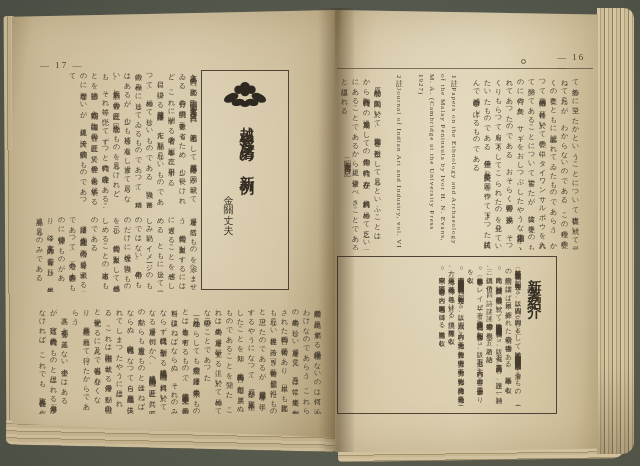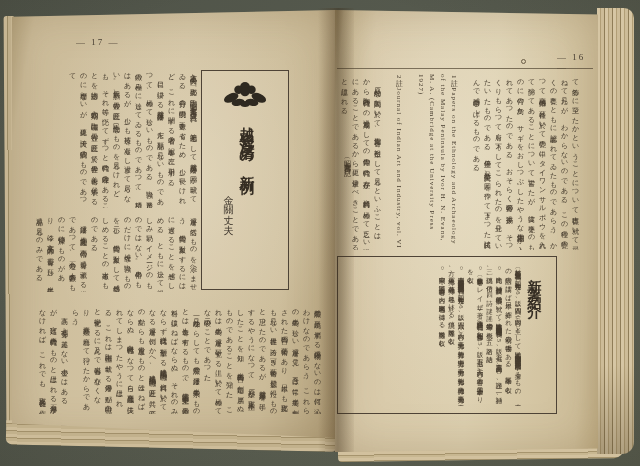--- a/index.html
+++ b/index.html
@@ -57,21 +57,21 @@
   }
   
   .vtext{
     writing-mode:vertical-rl; text-orientation:mixed;
     color:#473d2f; overflow:hidden; white-space:pre-line;
     text-align:start;
   }
   .body-col{font-size:7px; line-height:11px; letter-spacing:1px;}
   .pageno{position:absolute; font-size:9px; letter-spacing:2px; color:#4a4034;}
   
-  .pn-left{left:28px; top:27px;margin-left:36px;}
+  .pn-left{left:28px; top:50px;}
   .block-a{position:absolute; left:24px; top:58px; width:162px; height:140px;}
   .block-b{position:absolute; left:24px; top:202px; width:162px; height:80px;}
   .block-c{position:absolute; left:24px; top:294px; width:286px; height:110px;}
   .title-box{
     position:absolute; left:189px; top:60px; width:86px; height:218px;
     border:1px solid #4e4336; background:rgba(255,250,230,.12);
     box-shadow:inset 0 0 0 1px rgba(78,67,54,.0);
   }
   .crest{position:absolute; top:8px; left:50%; transform:translateX(-50%);}
   .title-text{

